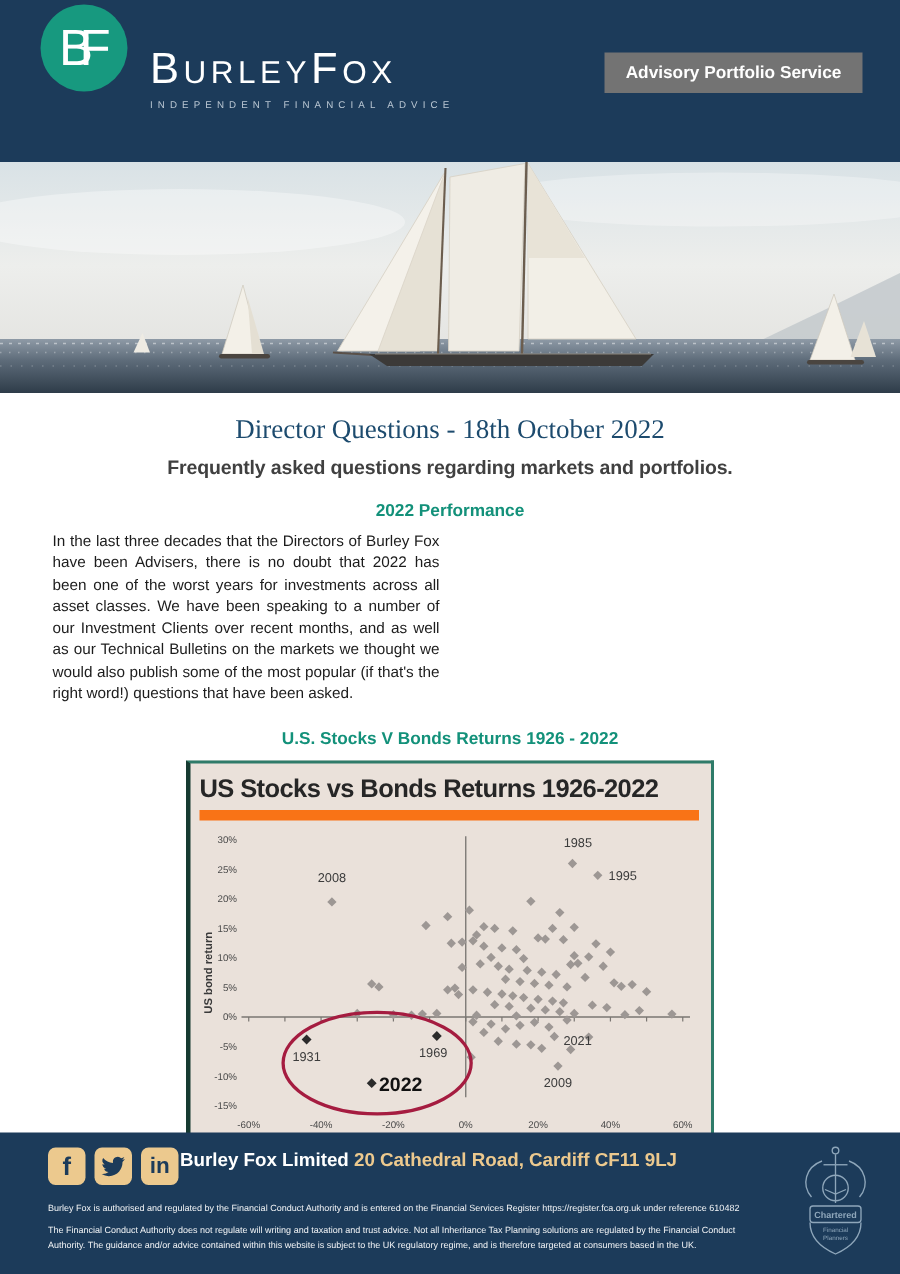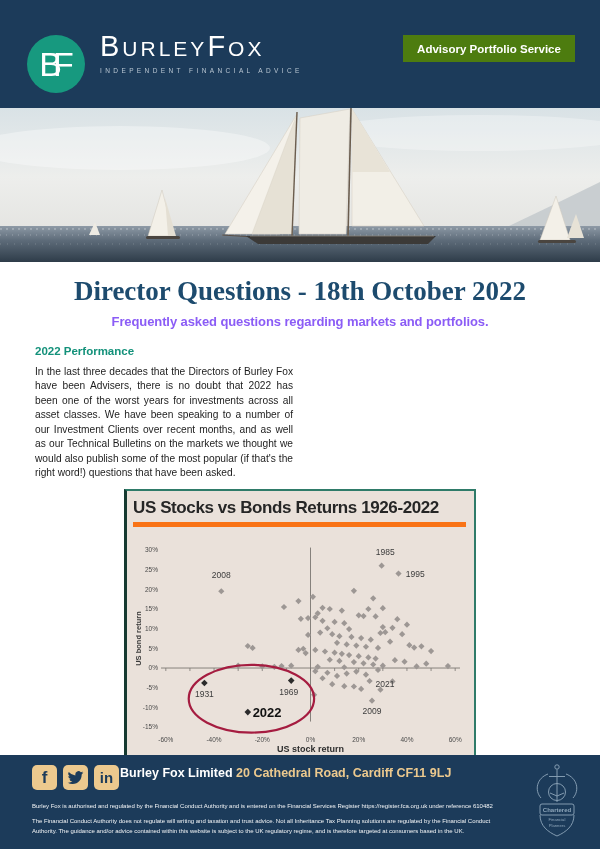--- a/index.html
+++ b/index.html
@@ -1,43 +1,43 @@
 <!DOCTYPE html>
 <html><head>
 <meta charset="utf-8">
 <style>
   * { margin:0; padding:0; box-sizing:border-box; }
   html,body { width:600px; }
   body { font-family:"Liberation Sans", sans-serif; background:#ffffff; width:600px; height:849px; position:relative; overflow:hidden; }
 
   
   .header { position:relative; height:108px; background:#1c3b5a; }
-  .logo-circle { position:absolute; left:27px; top:35px; width:58px; height:58px; border-radius:50%; background:#17997f; display:flex; align-items:center; justify-content:center; }
+  .logo-circle { position:absolute; left:27px; top:3px; width:58px; height:58px; border-radius:50%; background:#17997f; display:flex; align-items:center; justify-content:center; }
   .monogram { color:#fff; font-size:34px; font-weight:300; letter-spacing:-9px; padding-right:8px; }
   .brand-block { position:absolute; left:100px; top:30px; }
   .brand-name { color:#ffffff; font-weight:400; letter-spacing:3px; font-size:21px; white-space:nowrap; }
   .brand-name .bigcap { font-size:29px; }
   .brand-tag { color:#b9c6d2; font-size:6.5px; letter-spacing:3.4px; margin-top:4px; }
-  .badge { position:absolute; right:25px; top:35px; width:172px; height:27px; background:#4d7c0f; color:#ffffff; font-size:11.5px; font-weight:bold; display:flex; align-items:center; justify-content:center; cursor:pointer; }
+  .badge { position:absolute; right:25px; top:35px; width:172px; height:27px; background:#737373; color:#ffffff; font-size:11.5px; font-weight:bold; display:flex; align-items:center; justify-content:center; cursor:pointer; }
 
   
   .hero { height:154px; position:relative; overflow:hidden; }
   .hero svg { display:block; }
 
   
   .main { padding-top:10px; }
-  .page-title { font-family:"Liberation Serif", serif; font-weight:700; color:#1d4b6e; font-size:27px; text-align:center; margin-top:4px; }
-  .page-subtitle { font-size:13px; font-weight:bold; color:#8b5cf6; text-align:center; margin-top:7px; letter-spacing:-0.1px; }
-  .sec-heading { color:#13917a; font-size:11.5px; font-weight:bold; margin:16px 35px 0 35px; }
+  .page-title { font-family:"Liberation Serif", serif; font-weight:400; color:#1d4b6e; font-size:18px; text-align:center; margin-top:4px; }
+  .page-subtitle { font-size:13px; font-weight:bold; color:#404040; text-align:center; margin-top:7px; letter-spacing:-0.1px; }
+  .sec-heading { color:#13917a; font-size:11.5px; font-weight:bold; margin:16px 35px 0 35px;text-align:center; }
   .cols { display:flex; gap:3px; margin:8px 35px 0 35px; }
   .col { width:258px; font-size:10.2px; line-height:1.42; color:#1c1c1c; text-align:justify; }
 
   
   .chart-box { width:352px; margin:8px auto 0 auto; background:#eae1da; border:2px solid #2f7b69; border-left:3px solid #163a31; padding:7px 8px 3px 6px; }
-  .chart-title { font-size:17px; font-weight:bold; color:#262626; letter-spacing:-0.4px; border-bottom:5px solid #f97316; padding-bottom:4px; margin-bottom:12px; white-space:nowrap; }
+  .chart-title { font-size:17px; font-weight:bold; color:#262626; letter-spacing:-0.4px; border-bottom:7px solid #f97316; padding-bottom:4px; margin-bottom:2px; white-space:nowrap; }
   .chart-source { font-size:7px; color:#6b655f; margin:1px 0 2px 2px; }
 
   
   .footer { position:absolute; left:0; top:755px; width:600px; height:94px; background:#1c3b5a; }
   .socials { position:absolute; left:32px; top:10px; display:flex; gap:6px; }
   .soc { width:25px; height:25px; background:#ecc98e; border-radius:5px; display:flex; align-items:center; justify-content:center; cursor:pointer; color:#1c3b5a; font-weight:bold; }
   .soc.fb span { font-size:17px; font-family:"Liberation Sans",sans-serif; }
   .soc.li span { font-size:15px; }
   .contact { position:absolute; left:120px; top:9px; font-size:12.5px; font-weight:bold; color:#ffffff; line-height:1.5; }
   .gold { color:#ecc98e;text-align:right; }
@@ -113,20 +113,21 @@
 
 <div class="main">
   <div class="page-title">Director Questions - 18th October 2022</div>
   <div class="page-subtitle">Frequently asked questions regarding markets and portfolios.</div>
 
   <div class="sec-heading">2022 Performance</div>
   <div class="cols">
     <div class="col">In the last three decades that the Directors of Burley Fox have been Advisers, there is no doubt that 2022 has been one of the worst years for investments across all asset classes. We have been speaking to a number of our Investment Clients over recent months, and as well as our Technical Bulletins on the markets we thought we would also publish some of the most popular (if that's the right word!) questions that have been asked.</div>
   </div>
 
+  <div class="sec-heading">U.S. Stocks V Bonds Returns 1926 - 2022</div>
 
   <div class="chart-box">
     <div class="chart-title">US Stocks vs Bonds Returns 1926-2022</div>
     <svg id="scatter" width="334" height="224" viewBox="0 0 334 224">
         <text x="25" y="13.236170212765959" text-anchor="end" font-size="6.5" fill="#4a4a4a" font-family="Liberation Sans, sans-serif">30%</text>
         <text x="25" y="32.91702127659574" text-anchor="end" font-size="6.5" fill="#4a4a4a" font-family="Liberation Sans, sans-serif">25%</text>
         <text x="25" y="52.59787234042553" text-anchor="end" font-size="6.5" fill="#4a4a4a" font-family="Liberation Sans, sans-serif">20%</text>
         <text x="25" y="72.27872340425532" text-anchor="end" font-size="6.5" fill="#4a4a4a" font-family="Liberation Sans, sans-serif">15%</text>
         <text x="25" y="91.9595744680851" text-anchor="end" font-size="6.5" fill="#4a4a4a" font-family="Liberation Sans, sans-serif">10%</text>
         <text x="25" y="111.6404255319149" text-anchor="end" font-size="6.5" fill="#4a4a4a" font-family="Liberation Sans, sans-serif">5%</text>

